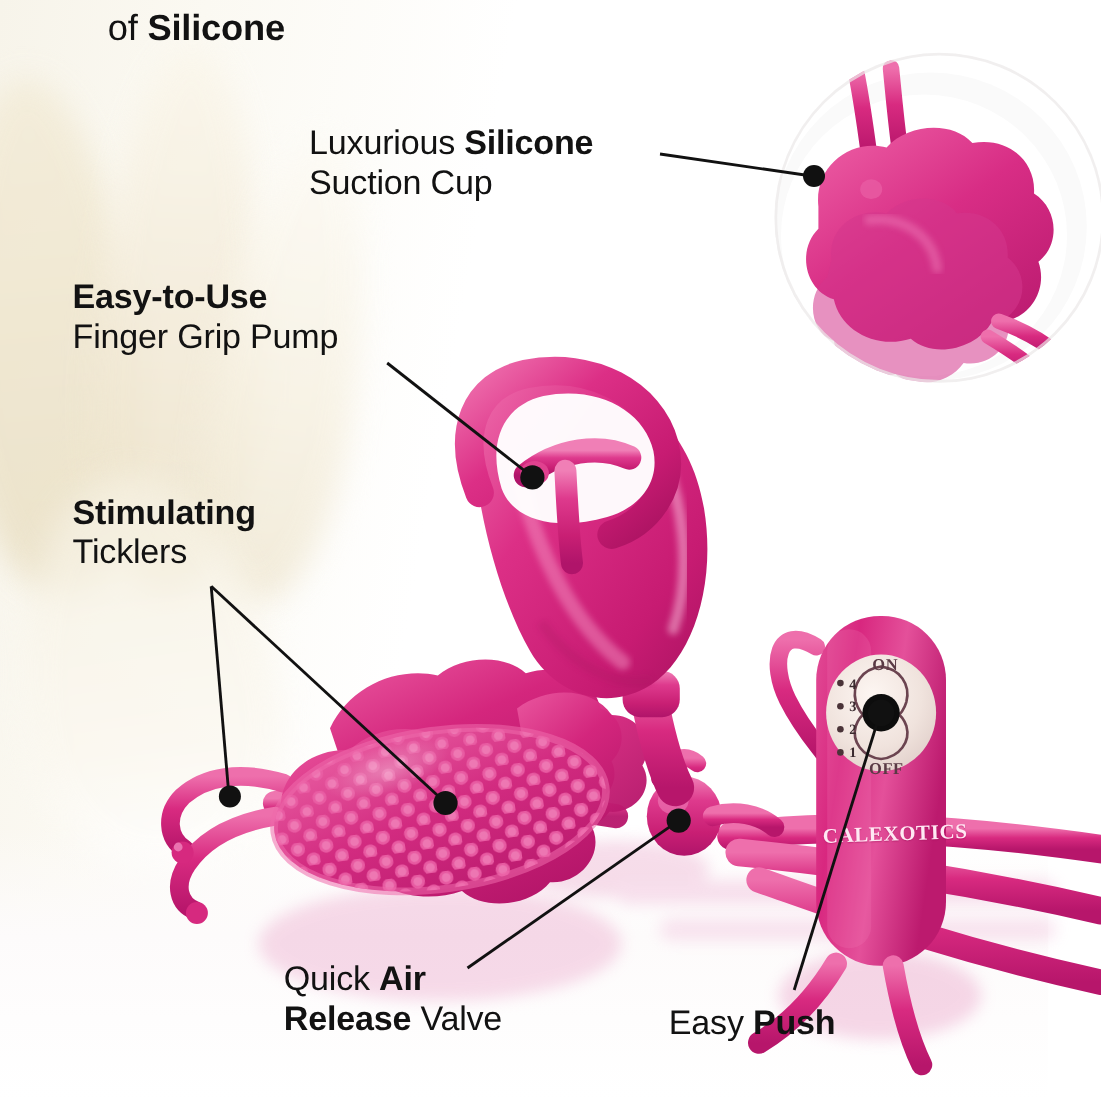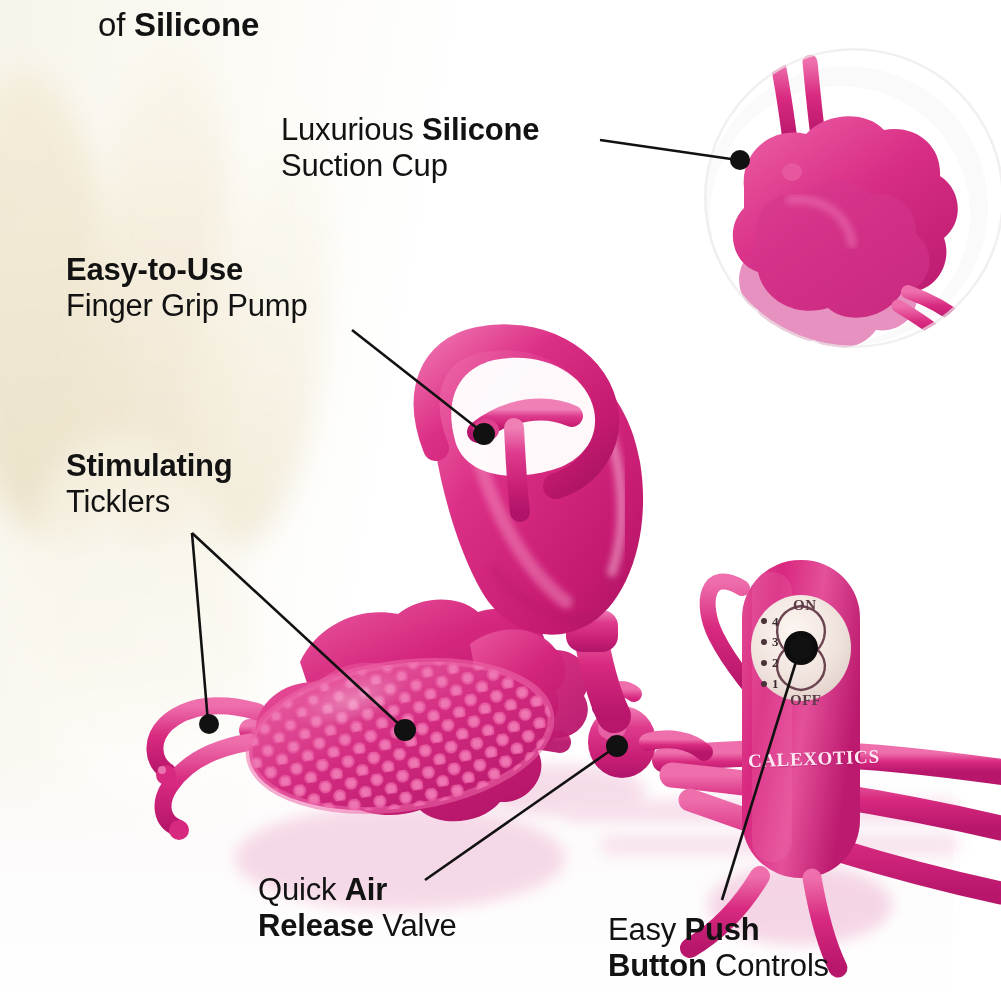--- a/index.html
+++ b/index.html
@@ -305,16 +305,15 @@
     <span class="l"><span>Ticklers</span></span>
   </div>
 
   <div class="callout ct-31" style="left:258px;top:872px;">
     <span class="l"><span>Quick </span><b>Air</b></span>
     <span class="l"><b>Release</b><span> Valve</span></span>
   </div>
 
   <div class="callout ct-31" style="left:608px;top:912px;">
     <span class="l"><span>Easy </span><b>Push</b></span>
-    <span class="l"><b>Button</b><span> Controls</span></span>
   </div>
 
 </div>
 
 </body></html>

